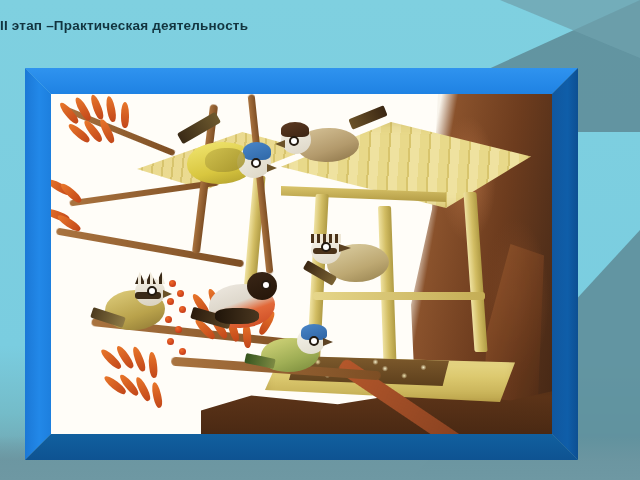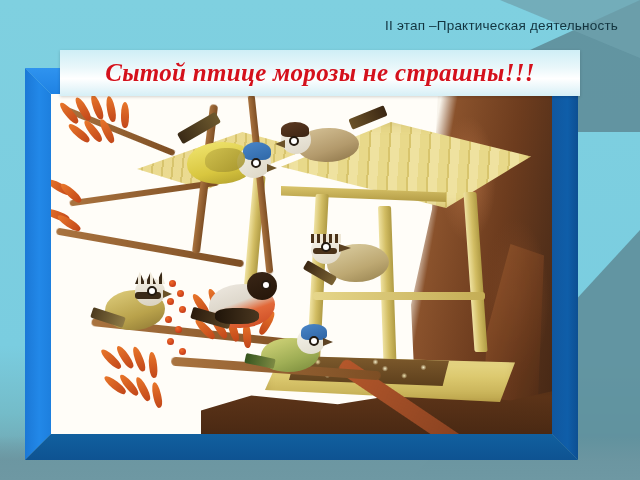--- a/index.html
+++ b/index.html
@@ -30,22 +30,21 @@
     clip-path:polygon(100% 0,100% 100%,0 100%);
   }
   .wedge-bl{
     bottom:0;left:0;width:640px;height:44px;
     background:linear-gradient(180deg,rgba(110,152,163,0) 0%,rgba(108,150,161,.95) 55%,#6e98a3 100%);
   }
 
   
   #header-title{
     position:absolute;left:0;right:22px;top:18px;
-    text-align:right;
-    font-size:13.5px;font-weight:normal;color:#12343f;
+    font-size:13.5px;font-weight:bold;color:#12343f;
     letter-spacing:.2px;
     white-space:nowrap;
   }
 
   
   #frame{
     position:absolute;left:25px;top:68px;width:553px;height:392px;
   }
   .bar{position:absolute;}
   .bar-left{
@@ -346,17 +345,14 @@
           <div style="position:absolute;left:54px;top:2px;width:26px;height:16px;background:linear-gradient(160deg,#4b87c9,#2d63a3);border-radius:50% 50% 28% 28%;"></div>
           <div class="eye" style="left:62px;top:14px;"></div>
           <div class="beak" style="left:76px;top:16px;border-top:4px solid transparent;border-bottom:4px solid transparent;border-left:10px solid #5c4222;"></div>
           <div class="tail" style="left:-2px;top:34px;width:30px;height:10px;background:linear-gradient(90deg,#36551f,#7d8a43);transform:rotate(12deg);"></div>
         </div>
 
       </div>
     </div>
   </div>
 
-  <div id="banner">
-    <div id="banner-text">Сытой птице морозы не страшны!!!</div>
-  </div>
 
 </div>
 
 </body></html>

